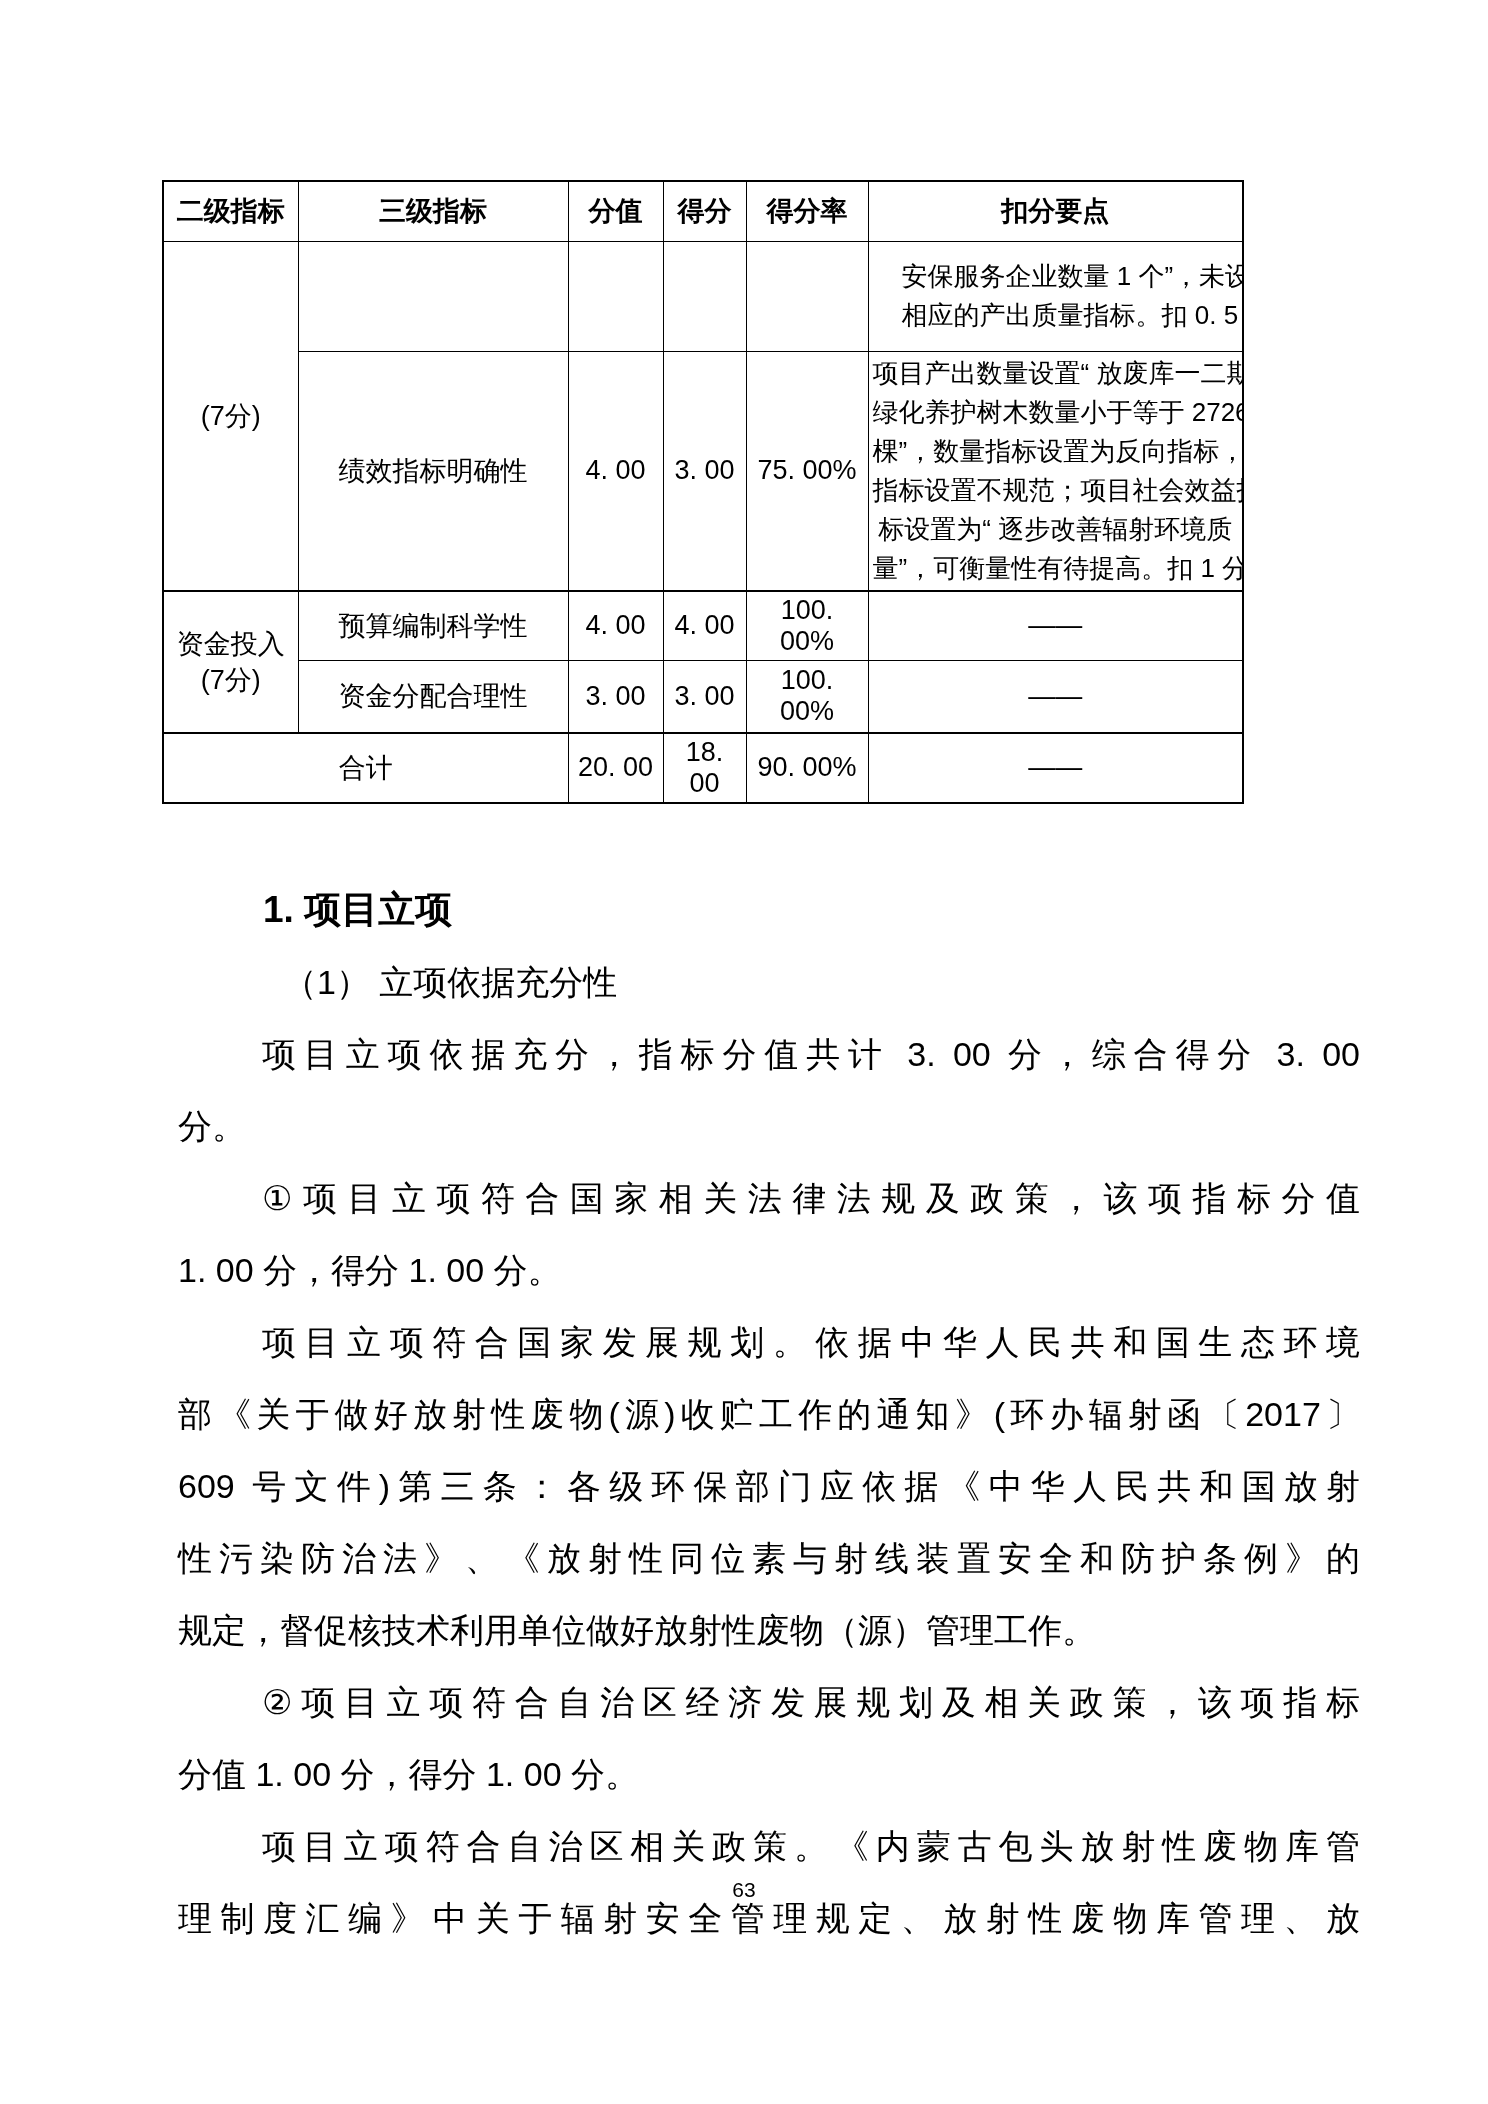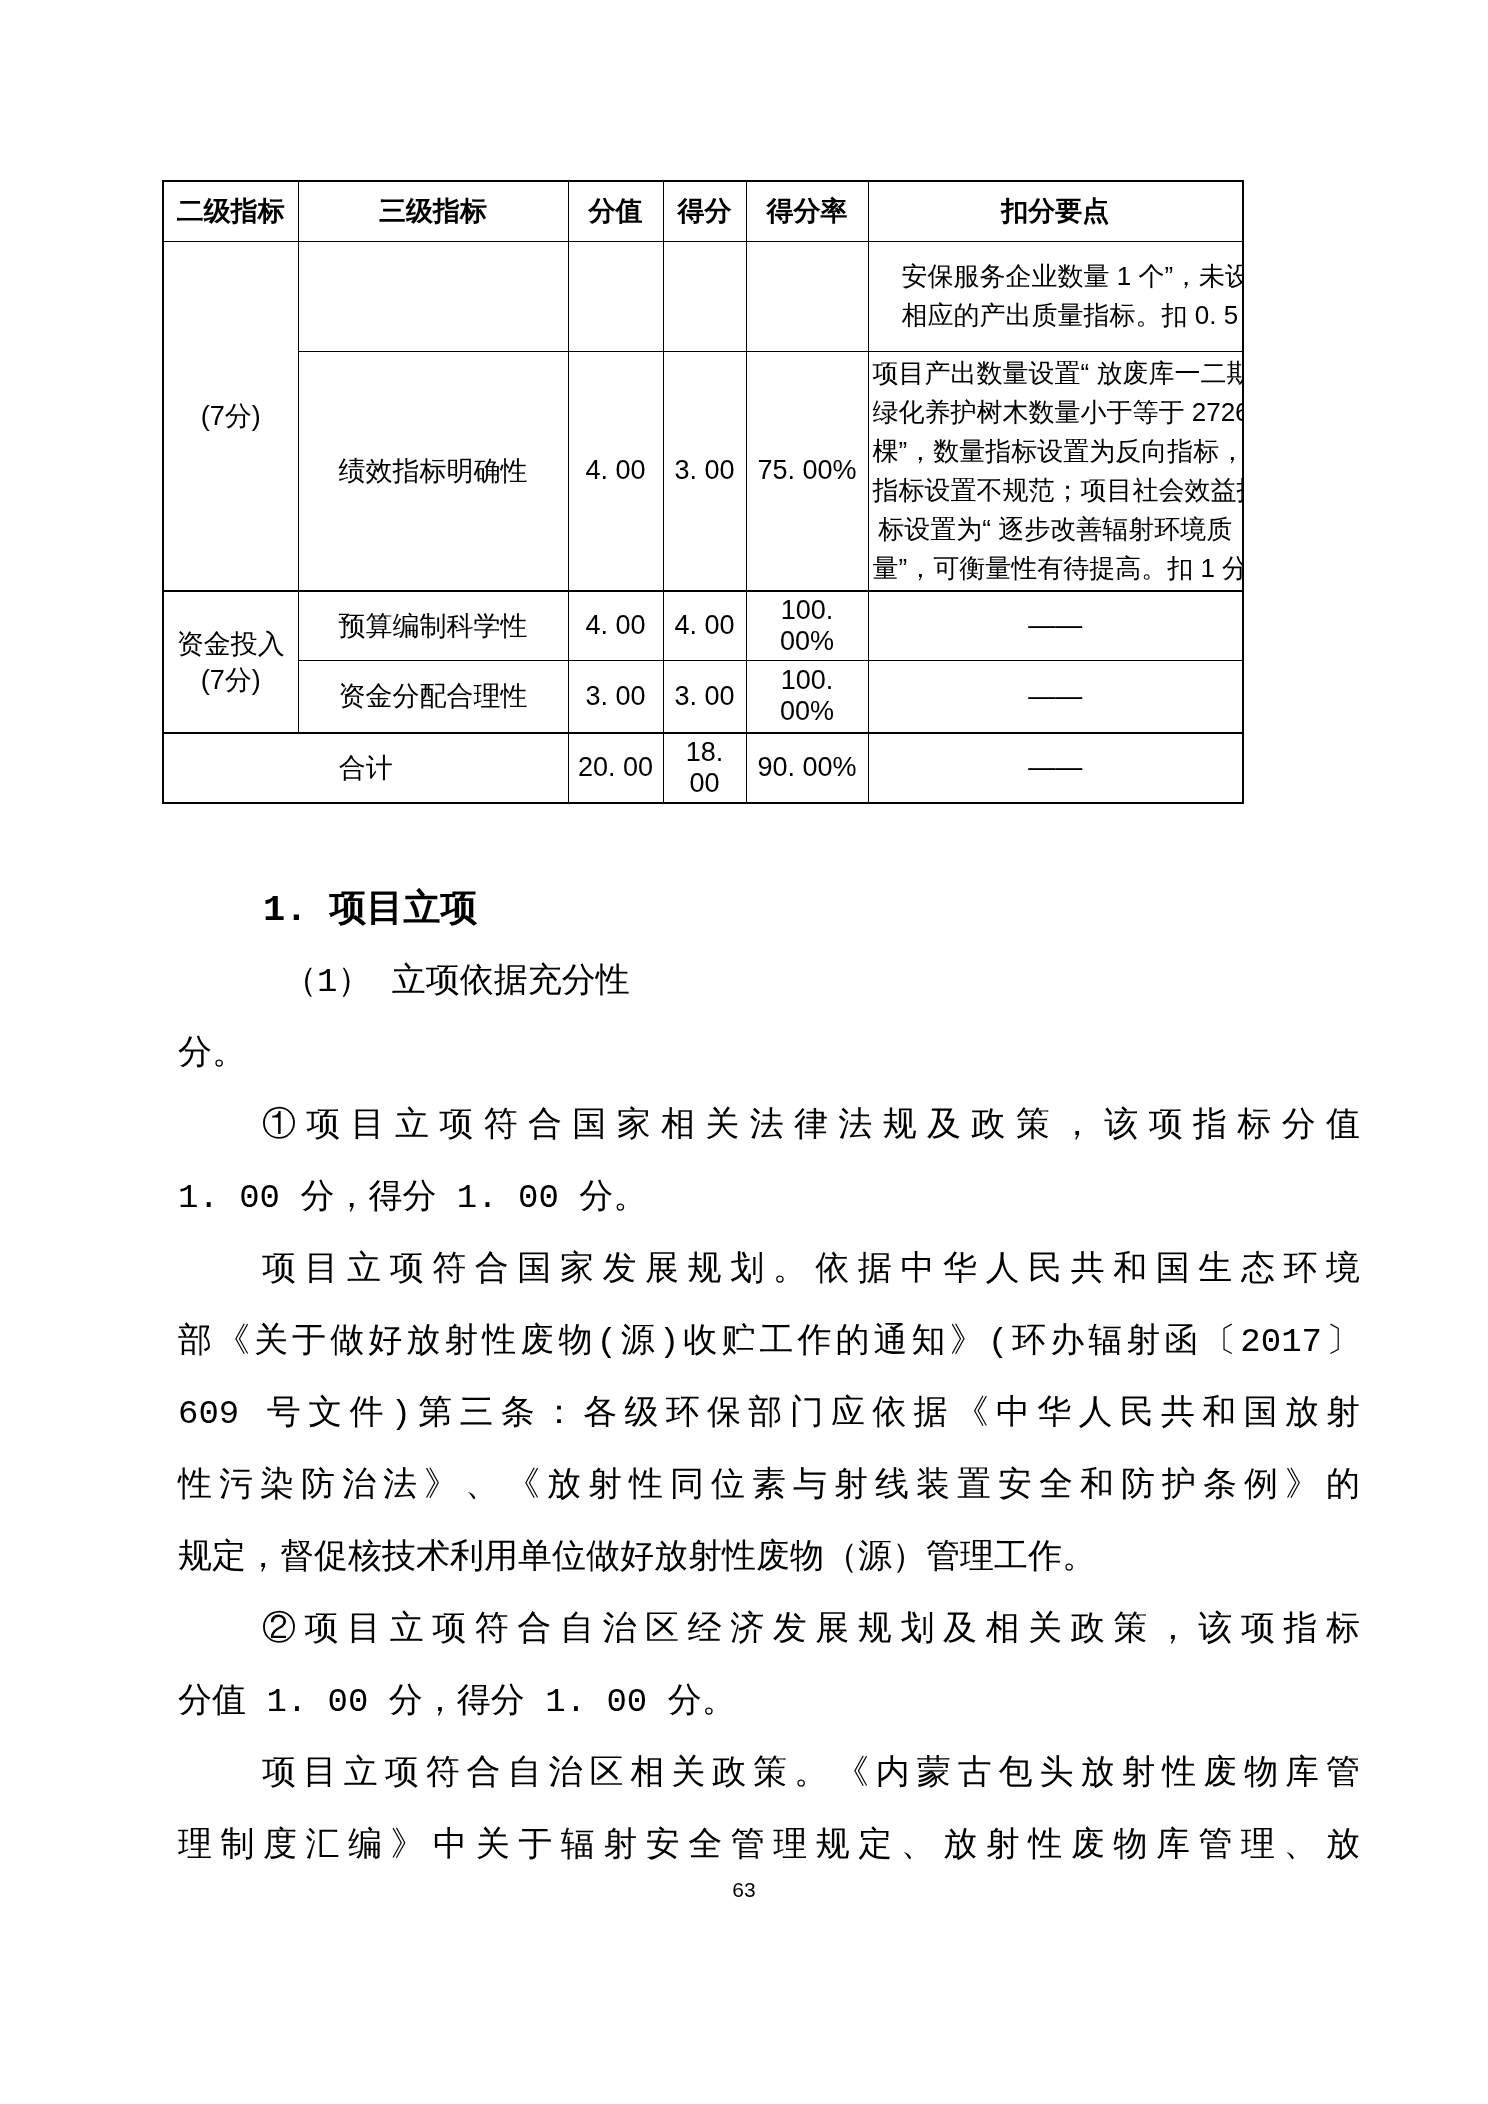--- a/index.html
+++ b/index.html
@@ -53,21 +53,21 @@
   
   .body-text {
     position: absolute;
     left: 178px;
     top: 874px;
     width: 1182px;
     font-size: 34px;
     line-height: 72px;
     color: #000;
   }
-  .body-text .bline { white-space: nowrap; font-family: Liberation Mono, monospace; }
+  .body-text .bline { white-space: nowrap; }
   .body-text .full  { white-space: normal; text-align: justify; text-align-last: justify; }
   .body-text .indent { padding-left: 84px; }
   .body-text .h1 { padding-left: 85px; font-weight: bold; font-size: 37px; white-space: nowrap; }
   .body-text .h2 { padding-left: 105px; white-space: nowrap; }
 
   
   .footer {
     position: absolute;
     left: 0;
     top: 1878px;
@@ -154,20 +154,21 @@
         <td class="thick-top">18. 00</td>
         <td class="thick-top">90. 00%</td>
         <td class="thick-top">——</td>
       </tr>
     </tbody>
   </table>
 
   <div class="body-text">
     <div class="bline h1">1. 项目立项</div>
     <div class="bline h2">（1） 立项依据充分性</div>
+    <div class="bline indent full">项目立项依据充分，指标分值共计 3. 00 分，综合得分 3. 00</div>
     <div class="bline">分。</div>
     <div class="bline indent full">①项目立项符合国家相关法律法规及政策，该项指标分值</div>
     <div class="bline">1. 00 分，得分 1. 00 分。</div>
     <div class="bline indent full">项目立项符合国家发展规划。依据中华人民共和国生态环境</div>
     <div class="bline full">部《关于做好放射性废物(源)收贮工作的通知》(环办辐射函〔2017〕</div>
     <div class="bline full">609 号文件)第三条：各级环保部门应依据《中华人民共和国放射</div>
     <div class="bline full">性污染防治法》、《放射性同位素与射线装置安全和防护条例》的</div>
     <div class="bline">规定，督促核技术利用单位做好放射性废物（源）管理工作。</div>
     <div class="bline indent full">②项目立项符合自治区经济发展规划及相关政策，该项指标</div>
     <div class="bline">分值 1. 00 分，得分 1. 00 分。</div>

